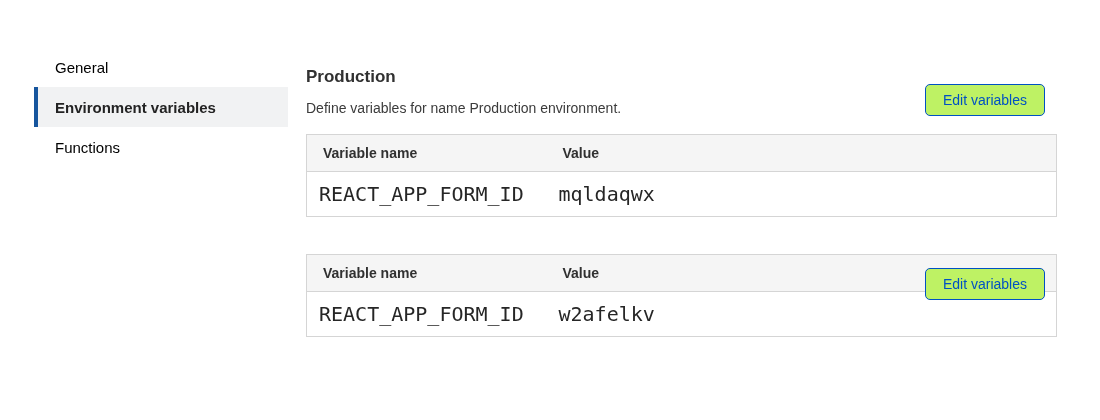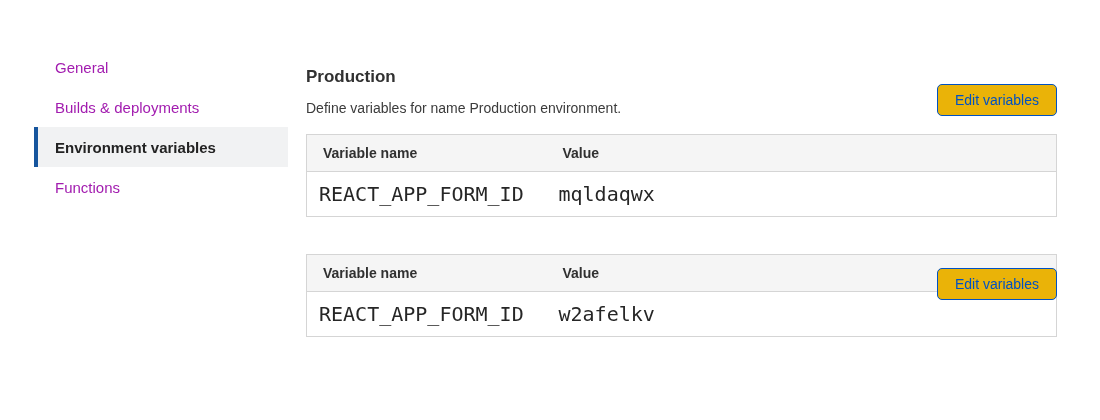--- a/index.html
+++ b/index.html
@@ -17,21 +17,21 @@
     position: absolute;
     left: 34px; top: 47px;
     width: 254px;
   }
   .nav-item {
     height: 40px;
     display: flex;
     align-items: center;
     padding-left: 17px;
     font-size: 15px;
-    color: #a21caf;
+    color: #000000;
     cursor: pointer;
     border-left: 4px solid transparent;
   }
   .nav-item.selected {
     background: var(--nav-active-bg, #f1f2f3);
     border-left-color: var(--nav-active-border, #16559d);
     font-weight: bold;
     color: #232323;
   }
 
@@ -51,22 +51,22 @@
     line-height: 20px;
   }
   .section-desc {
     margin-top: 13px;
     font-size: 14px;
     color: #3b3b3b;
     line-height: 16px;
   }
   .edit-btn {
     position: absolute;
-    right: 0;
-    background: #eab308;
+    right: 12px;
+    background: #bef264;
     border: 1px solid var(--accent-blue, #0051c3);
     color: var(--accent-blue, #0051c3);
     border-radius: 5px;
     font-family: "Liberation Sans", sans-serif;
     font-size: 14px;
     line-height: 18px;
     padding: 6px 17px;
     cursor: pointer;
   }
   .section-1 .edit-btn { top: 17px; }
@@ -101,23 +101,20 @@
   .col-name { width: 240px; }
 </style>
 </head>
 <body>
 
 <div class="layout">
 
   <nav class="sidebar">
     <div class="nav-item">
       <span>General</span>
-    </div>
-    <div class="nav-item">
-      <span>Builds &amp; deployments</span>
     </div>
     <div class="nav-item selected">
       <span>Environment variables</span>
     </div>
     <div class="nav-item">
       <span>Functions</span>
     </div>
   </nav>
 
   <main class="main">

